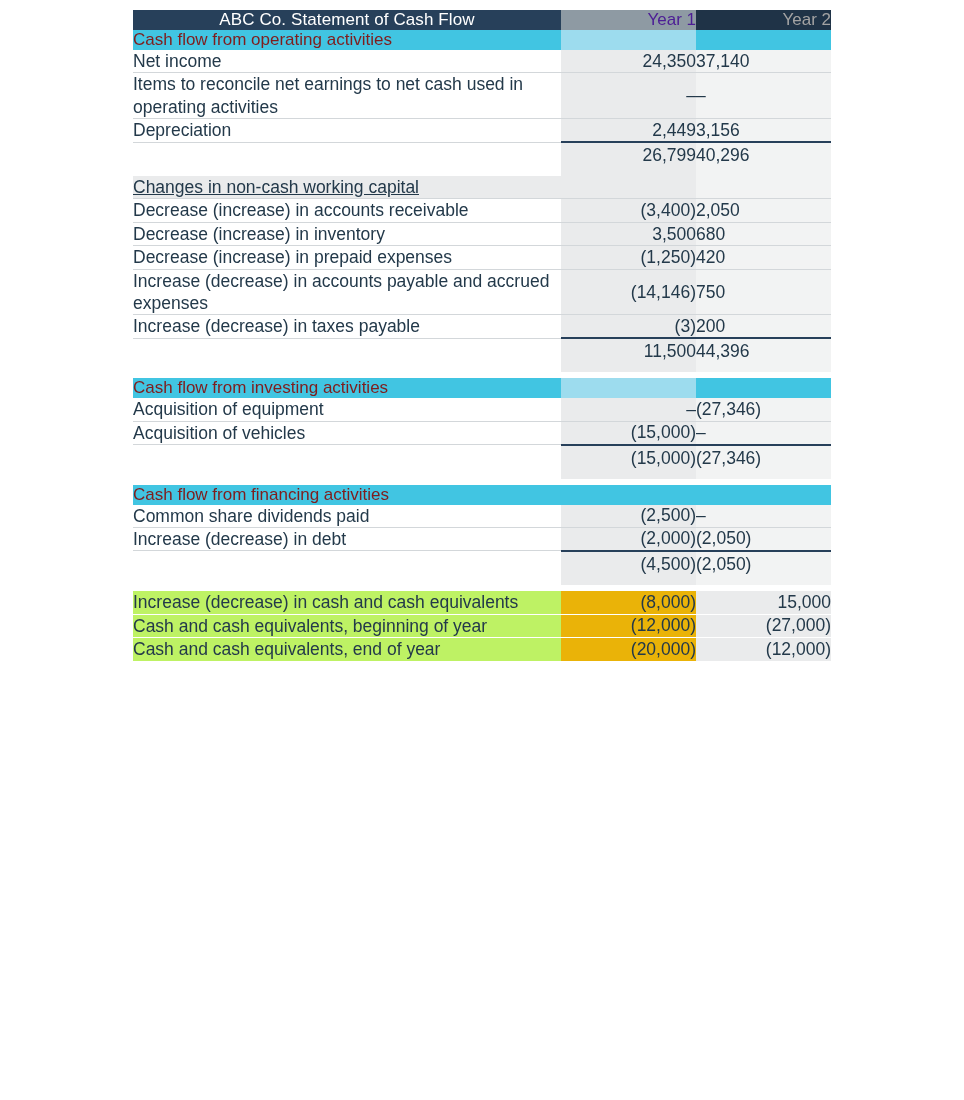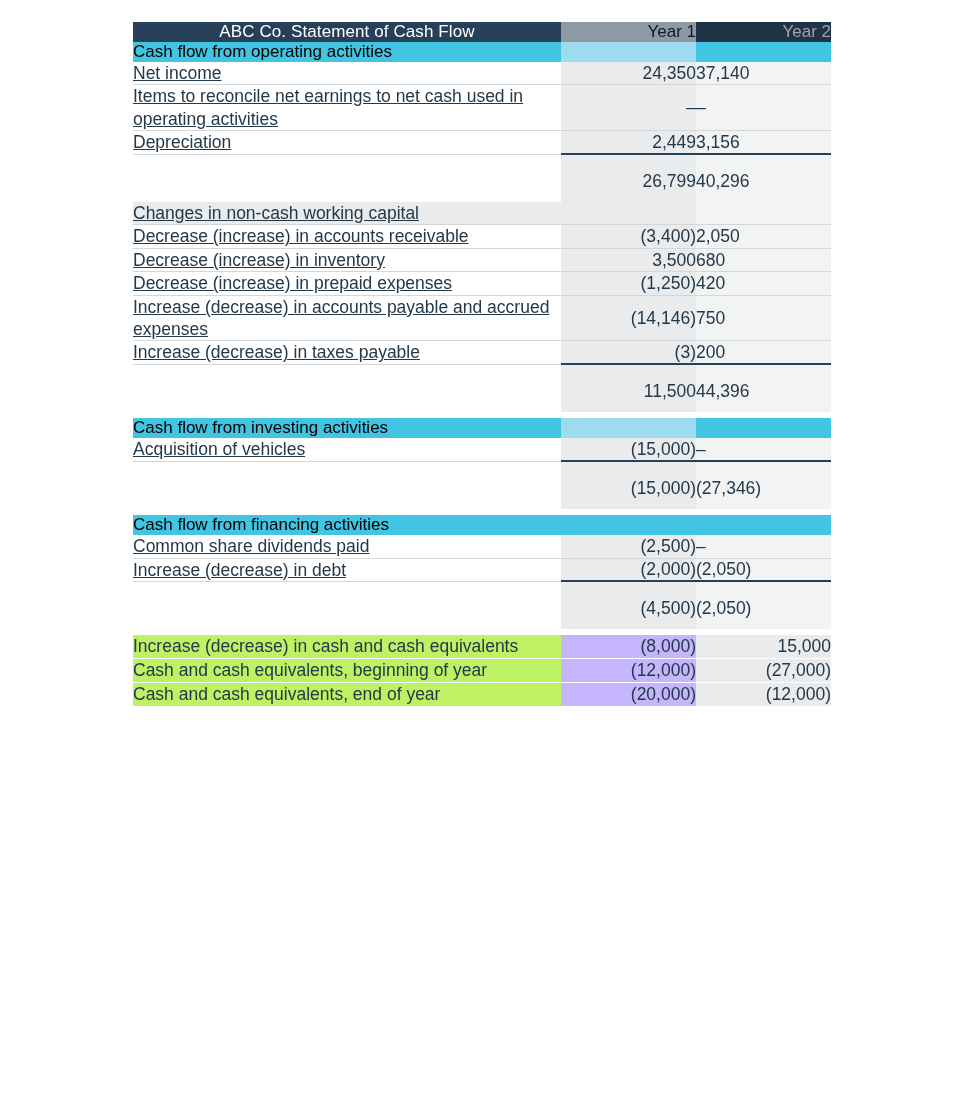--- a/index.html
+++ b/index.html
@@ -12,21 +12,21 @@
   }
   #sheet {
     position: relative;
     width: 964px;
     height: 1100px;
     background: #ffffff;
   }
   table.cf {
     position: absolute;
     left: 133px;
-    top: 22px;
+    top: 10px;
     width: 698px;
     border-collapse: collapse;
     table-layout: fixed;
     font-size: 17.5px;
     color: #23394a;
   }
   table.cf col.c-label { width: 428px; }
   table.cf col.c-y1 { width: 135px; }
   table.cf col.c-y2 { width: 135px; }
 
@@ -40,50 +40,49 @@
   .hdr-title {
     background: #27405a;
     color: #ffffff;
     font-weight: bold;
     font-size: 17px;
     padding: 13px 0 13px 14px;
     letter-spacing: .1px;
   }
   .hdr-y1 {
     background: #8e9aa3;
-    color: #0f172a;
+    color: #4c1d95;
     font-size: 17px;
     text-align: right;
     padding: 13px 14px 13px 0;
   }
   .hdr-y2 {
     background: #1f3347;
     color: #a3a3a3;
     font-size: 17px;
     text-align: right;
     padding: 13px 14px 13px 0;
   }
 
   
   .band-label {
     background: #41c5e2;
-    color: #000000;
+    color: #7f1d1d;
     font-weight: bold;
     font-size: 17px;
     padding: 10px 0 10px 14px;
   }
   .band-y1 { background: #9ddcee; }
   .band-y2 { background: #41c5e2; }
 
   
   .lbl {
     padding: 11px 10px 11px 42px;
     line-height: 1.28;
     border-bottom: 1px solid #d3d7da;
-    text-decoration: underline;
   }
   .lbl-plainhead {
     padding: 11px 10px 11px 14px;
     font-weight: bold;
     line-height: 1.28;
     background: #eaebec;
     border-bottom: 1px solid #d3d7da;
     text-decoration: underline;
   }
   .num {
@@ -101,32 +100,32 @@
     white-space: nowrap;
   }
   
   tr.subtotal .lbl,
   tr.subtotal .lbl-bold { border-bottom: none; }
   tr.subtotal .num,
   tr.subtotal .num2 {
     border-top: 2px solid #27405a;
     border-bottom: none;
   }
-  tr.subtotal td { padding-top: 16px; padding-bottom: 10px; }
+  tr.subtotal td { padding-top: 2px; padding-bottom: 10px; }
 
   
   .blk-label {
     background: #bef264;
     font-weight: bold;
     padding: 12px 10px 12px 14px;
     line-height: 1.3;
     border-bottom: 1px solid #ffffff;
   }
   .blk-num {
-    background: #c4b5fd;
+    background: #eab308;
     text-align: right;
     padding: 12px 14px 12px 8px;
     border-bottom: 1px solid #ffffff;
     white-space: nowrap;
   }
   .blk-num2 {
     background: #eaebec;
     text-align: right;
     padding: 12px 14px 12px 8px;
     border-bottom: 1px solid #ffffff;
@@ -229,20 +228,25 @@
         <td class="spacer-cell"></td>
         <td class="spacer-cell"></td>
       </tr>
 
       <tr>
         <td class="band-label">Cash flow from investing activities</td>
         <td class="band-y1"></td>
         <td class="band-y2"></td>
       </tr>
 
+      <tr>
+        <td class="lbl">Acquisition of equipment</td>
+        <td class="num">–</td>
+        <td class="num2">(27,346)</td>
+      </tr>
 
       <tr>
         <td class="lbl">Acquisition of vehicles</td>
         <td class="num">(15,000)</td>
         <td class="num2">–</td>
       </tr>
 
       <tr class="subtotal">
         <td class="lbl"></td>
         <td class="num">(15,000)</td>

